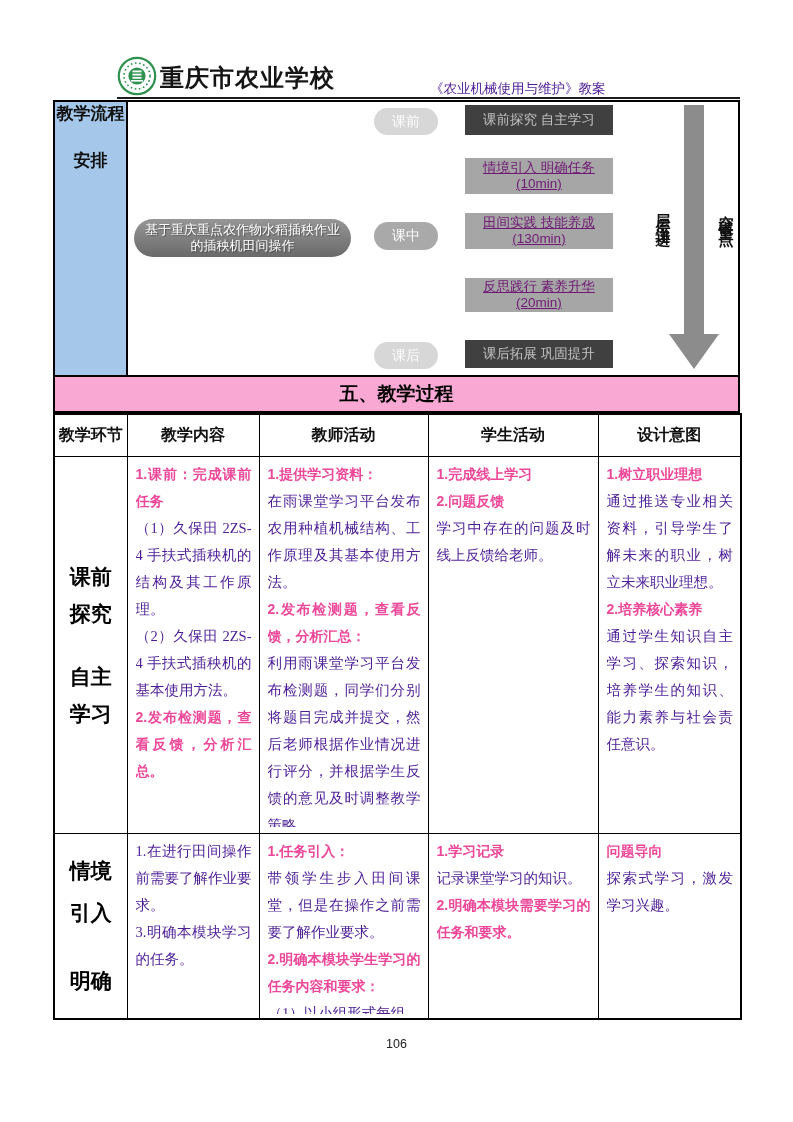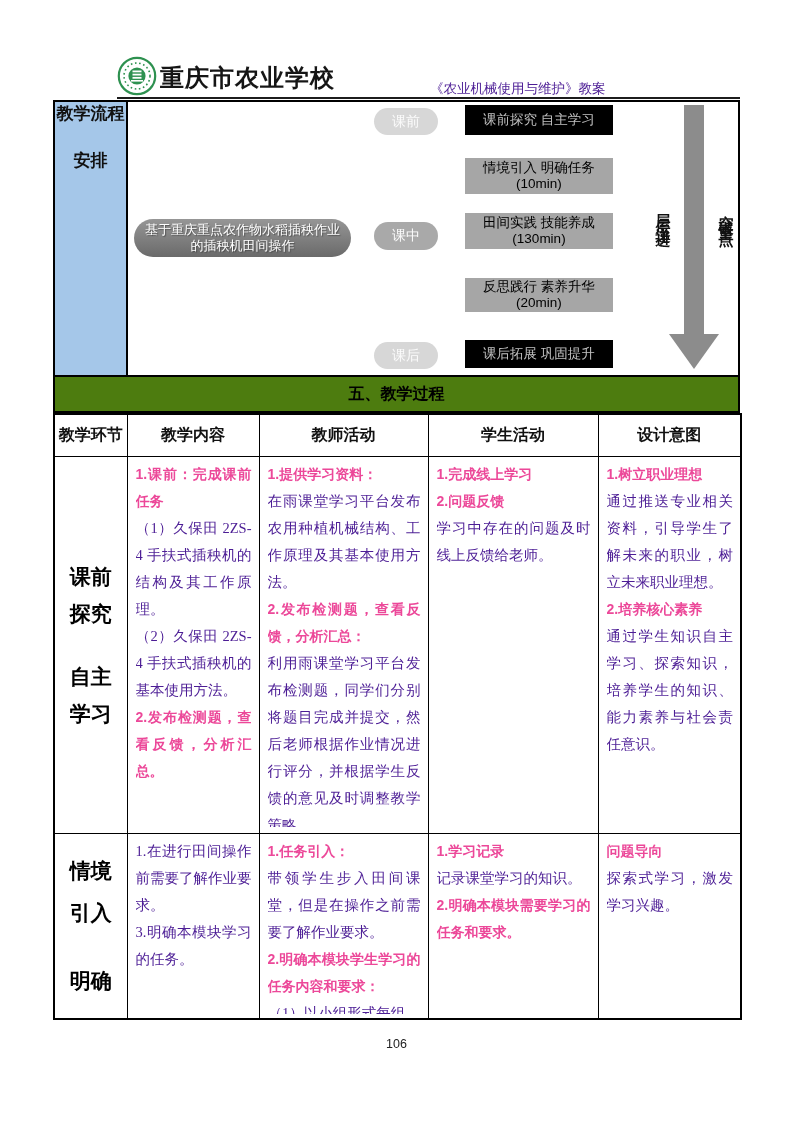--- a/index.html
+++ b/index.html
@@ -43,45 +43,45 @@
   .pill {
     position:absolute; left:246px; width:64px; height:27px; border-radius:14px;
     background:#D7D7D7; color:#fbfbfb;
     font-family:"Liberation Sans", sans-serif; font-size:14px;
     display:flex; align-items:center; justify-content:center;
   }
   .pill.mid { background:#A9A9A9; height:28px; }
   .p1 { top:6px; } .p2 { top:120px; } .p3 { top:240px; }
   .step {
     position:absolute; left:337px; width:148px;
-    background:#000000; color:#C2C2C2;
+    background:#404040; color:#C2C2C2;
     font-family:"Liberation Sans", sans-serif; font-size:13.5px; line-height:16px;
     display:flex; flex-direction:column; align-items:center; justify-content:center; text-align:center;
   }
-  .step.mid { background:#A6A6A6; color:#000000; }
+  .step.mid { background:#A6A6A6; color:#701a75;text-decoration:underline; }
   .s1 { top:3px;   height:30px; }
   .s2 { top:56px;  height:36px; }
   .s3 { top:111px; height:36px; }
   .s4 { top:176px; height:34px; }
   .s5 { top:238px; height:28px; }
   .vlabel {
     position:absolute; top:100px; height:115px;
     writing-mode:vertical-rl; text-orientation:upright;
     font-family:"Liberation Serif", serif; font-weight:bold; font-size:15px;
     letter-spacing:6px; color:#111; display:flex; align-items:center;
   }
   .vl { left:525px; } .vr { left:588px; }
   .big-arrow { position:absolute; left:541px; top:3px; }
 
   
   .banner {
     position:absolute; left:53px; top:375px; width:687px; height:38px;
-    background:#4d7c0f; border:2px solid #000;
+    background:#f9a8d4; border:2px solid #000;
     display:flex; align-items:center; justify-content:center;
-    font-family:"Liberation Sans", sans-serif; font-weight:bold; font-size:16px; color:#000;
+    font-family:"Liberation Sans", sans-serif; font-weight:bold; font-size:19px; color:#000;
   }
 
   
   table.main {
     position:absolute; left:53px; top:413px; width:687px;
     border-collapse:collapse; table-layout:fixed;
     border:2px solid #000;
   }
   table.main th, table.main td { border:1px solid #000; }
   table.main th {

